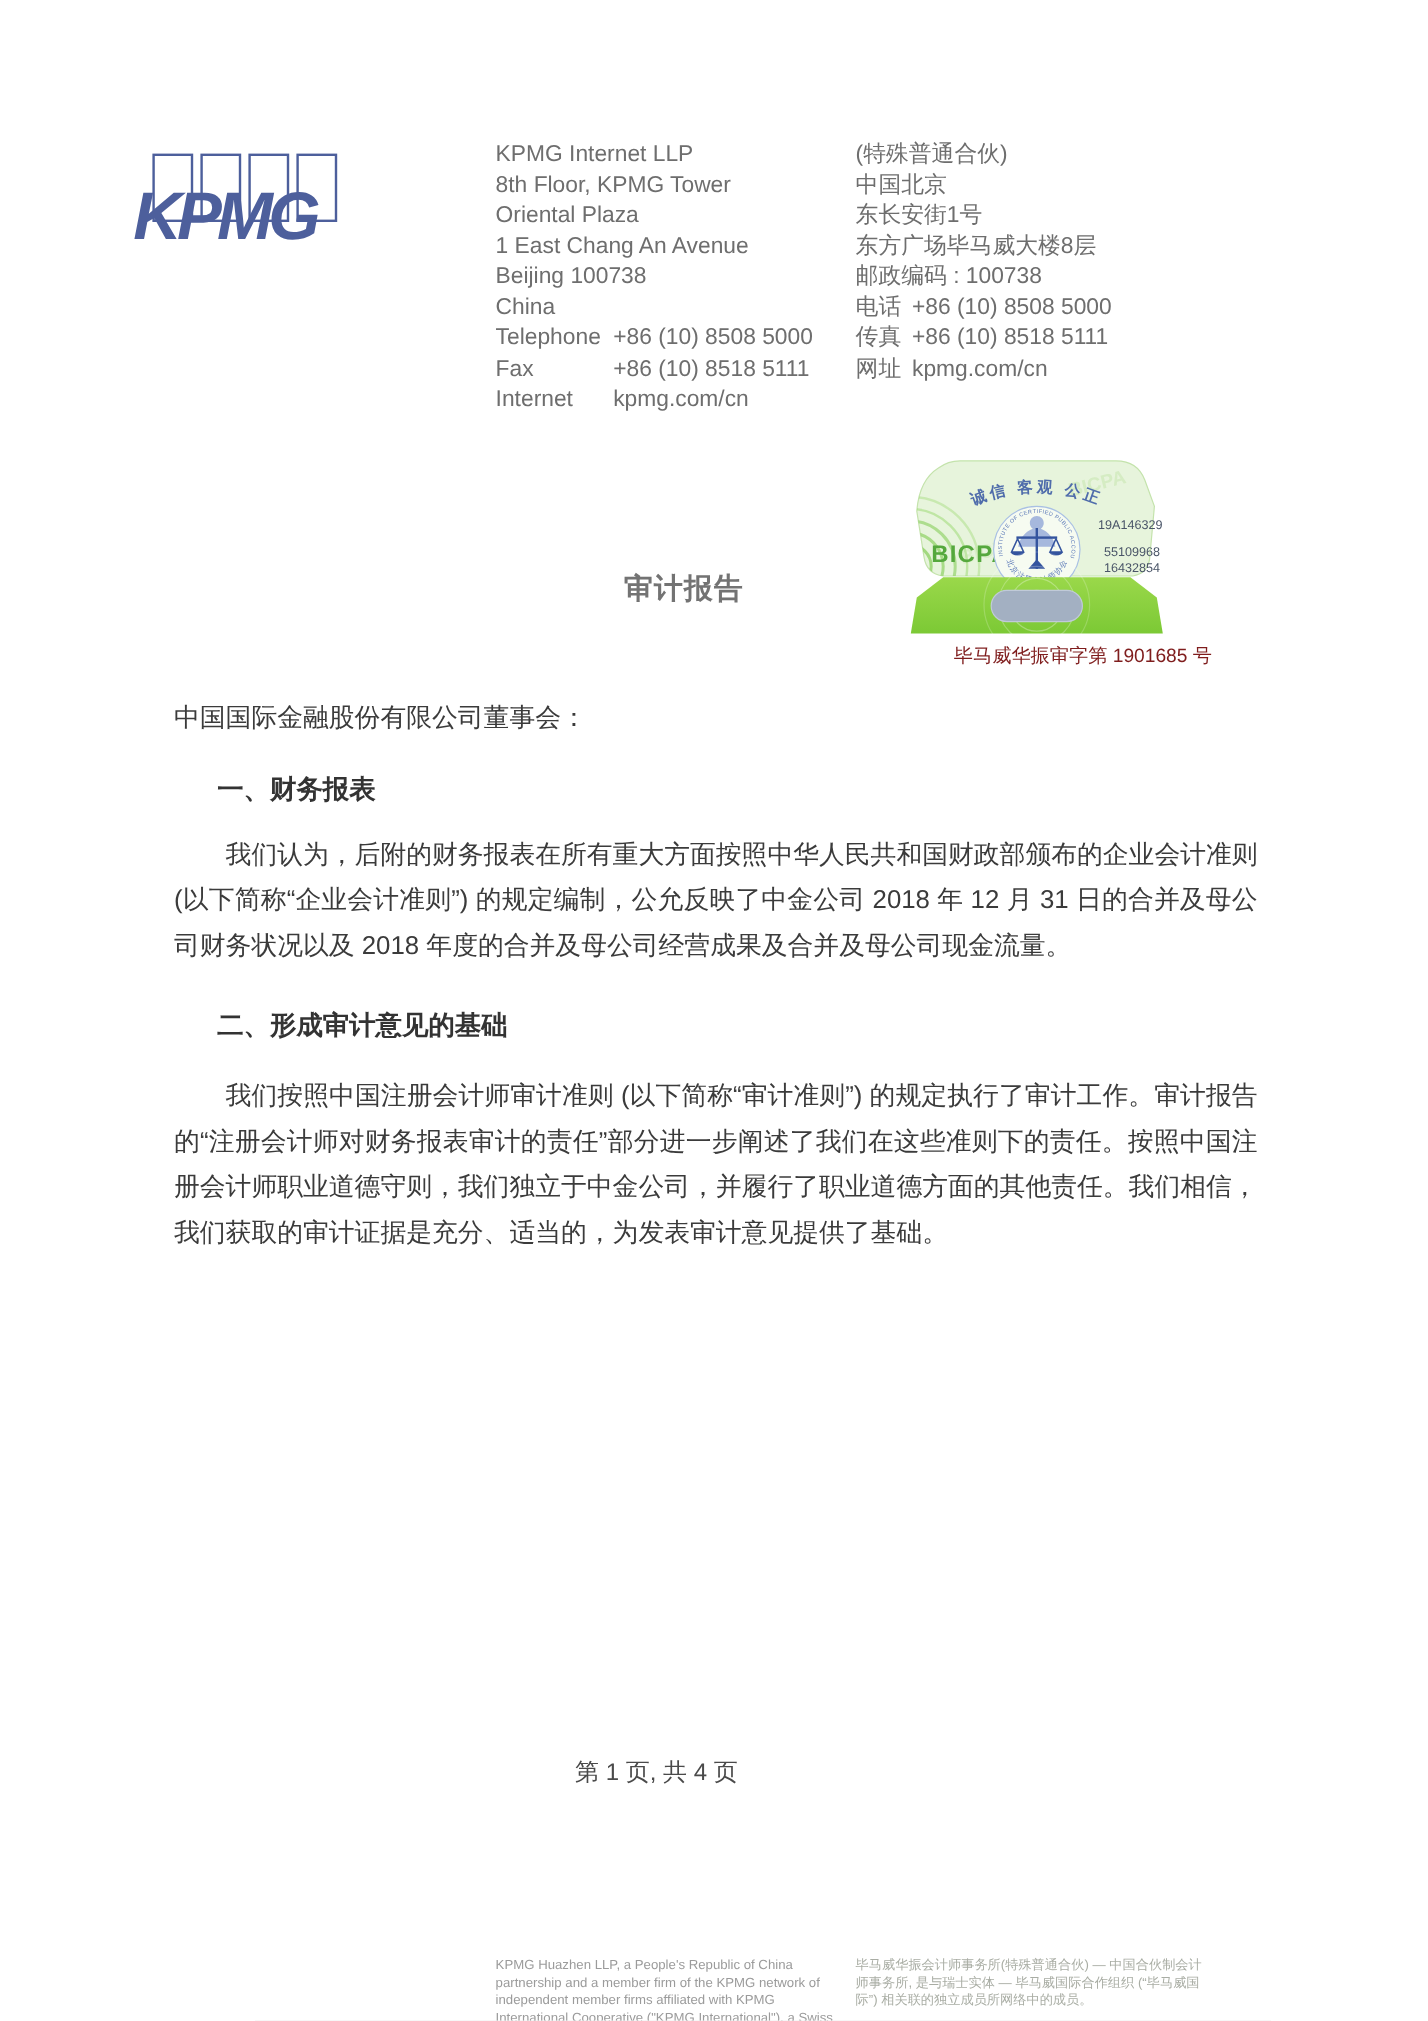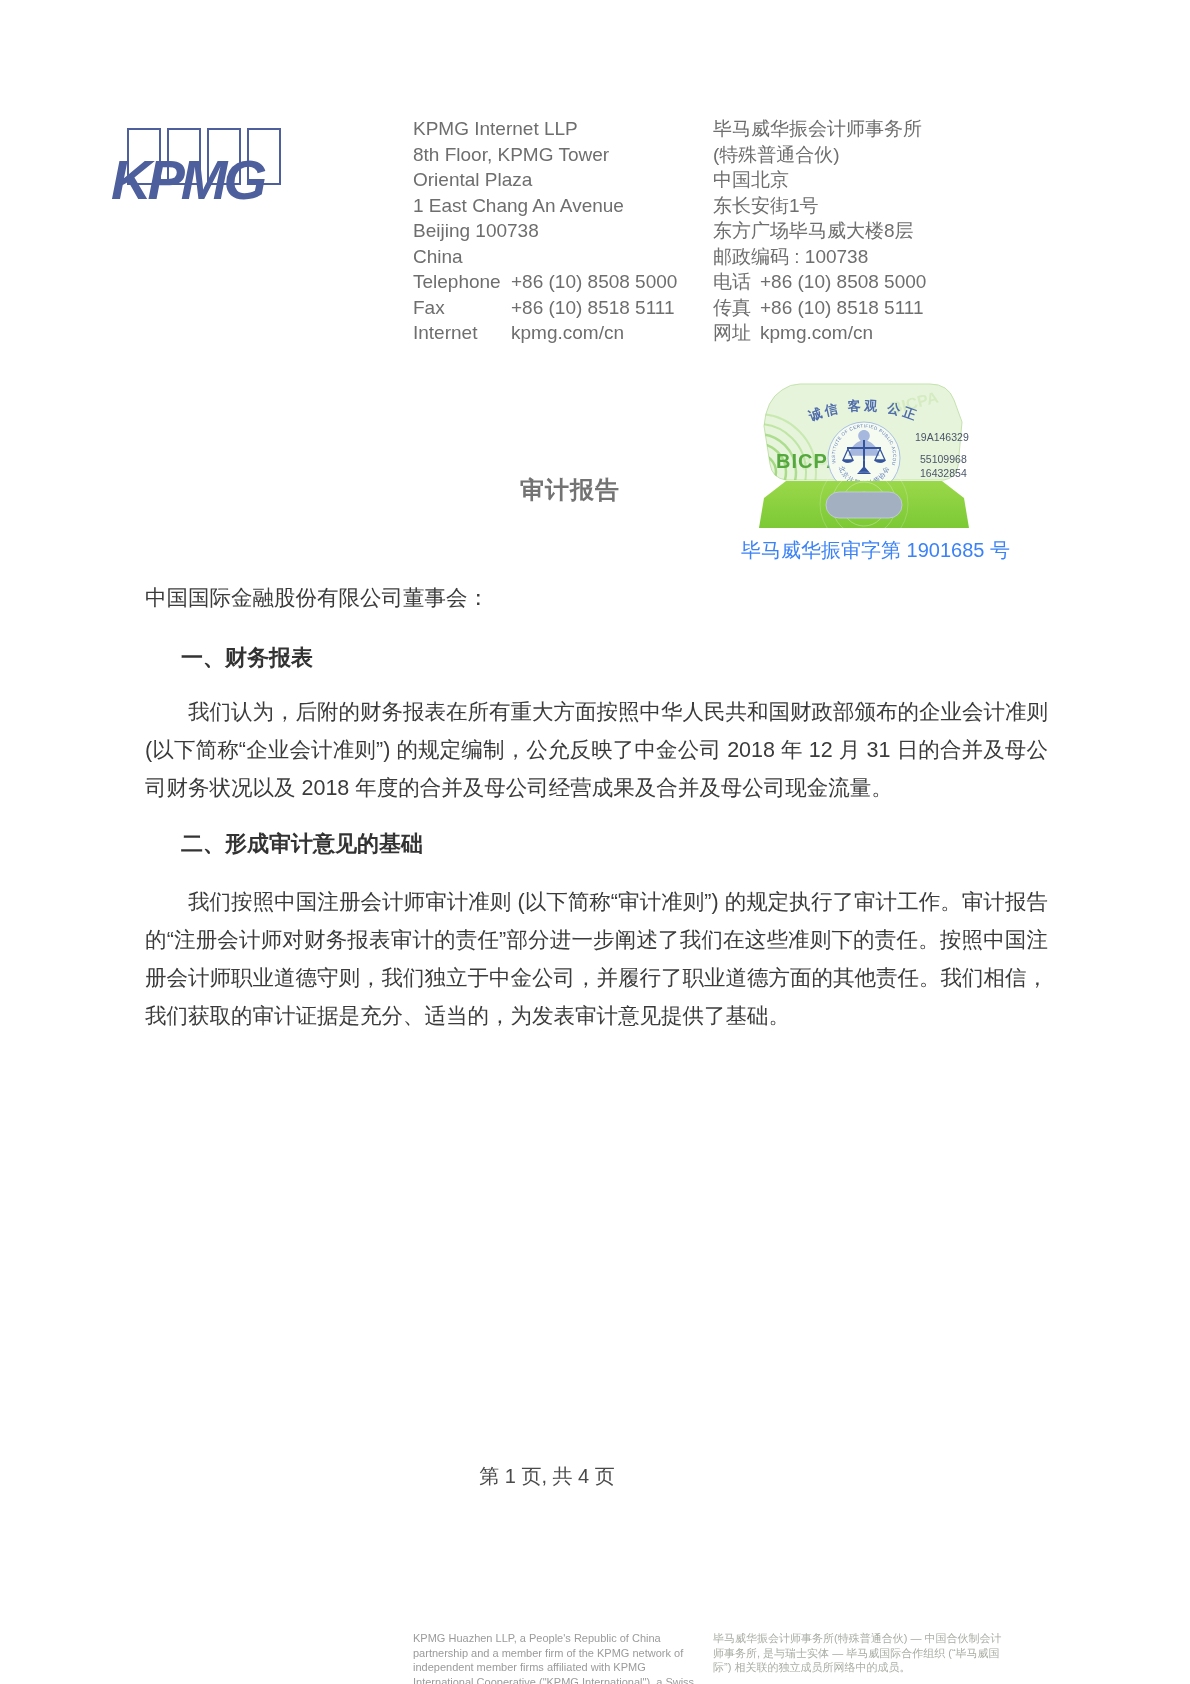--- a/index.html
+++ b/index.html
@@ -27,30 +27,30 @@
   .c-label-zh { margin-right:9px; flex:none; }
 
   
   .stamp { position:absolute; left:752px; top:370px; width:224px; height:168px; }
 
   
   .report-title {
     position:absolute; left:520px; top:474px; font-size:24px; font-weight:bold;
     color:#737373; letter-spacing:1px;
   }
-  .ref-number { position:absolute; right:180px; top:537px; font-size:20px; color:#3b82f6;margin-left:16px; }
+  .ref-number { position:absolute; right:180px; top:537px; font-size:16px; color:#7f1d1d;margin-left:16px; }
 
   
   .body {
     position:absolute; left:145px; top:583px; width:903px;
     font-size:21.5px; line-height:38px; color:#3b3b3b;
   }
   .addressee { margin:0; line-height:30px; }
   .sec-heading { margin:30px 0 0 36px; font-size:22px; line-height:30px; font-weight:bold; color:#333333; }
-  .sec-heading.second { margin-top:22px; }
+  .sec-heading.second { margin-top:33px; }
   .para { margin:24px 0 0 0; text-indent:43px; text-align:justify; }
   .para.tight { margin-top:20px; }
 
   
   .page-num { position:absolute; left:0; top:1463px; width:1094px; text-align:center; font-size:20px; color:#4a4a4a; }
   .fineprint { position:absolute; top:1590px; width:295px; font-size:11px; line-height:14.5px; color:#9b9b9b;margin-top:41px; }
   .fp-en { left:413px; }
   .fp-zh { left:713px; color:#a9ada4; }
 </style>
 </head>
@@ -83,21 +83,20 @@
       <span class="c-label-en">Fax</span>
       <span>+86 (10) 8518 5111</span>
     </div>
     <div class="contact-row">
       <span class="c-label-en">Internet</span>
       <span>kpmg.com/cn</span>
     </div>
   </div>
 
   <div class="addr addr-zh">
-    <div>毕马威华振会计师事务所</div>
     <div>(特殊普通合伙)</div>
     <div>中国北京</div>
     <div>东长安街1号</div>
     <div>东方广场毕马威大楼8层</div>
     <div>邮政编码 : 100738</div>
     <div class="contact-row">
       <span class="c-label-zh">电话</span>
       <span>+86 (10) 8508 5000</span>
     </div>
     <div class="contact-row">

